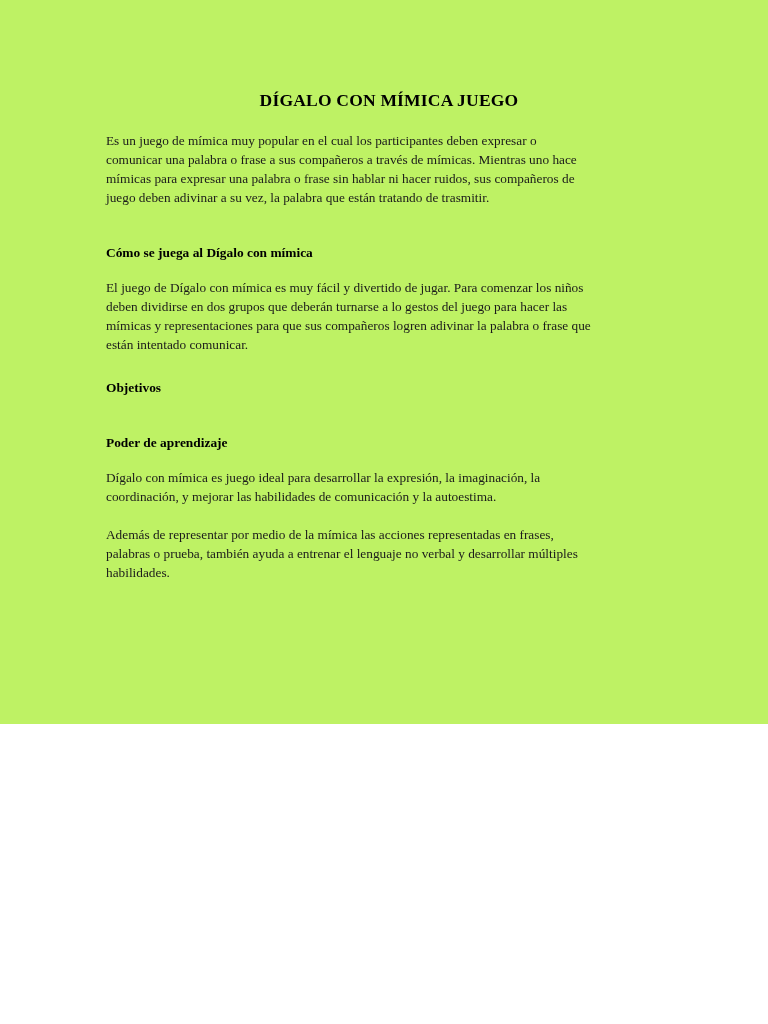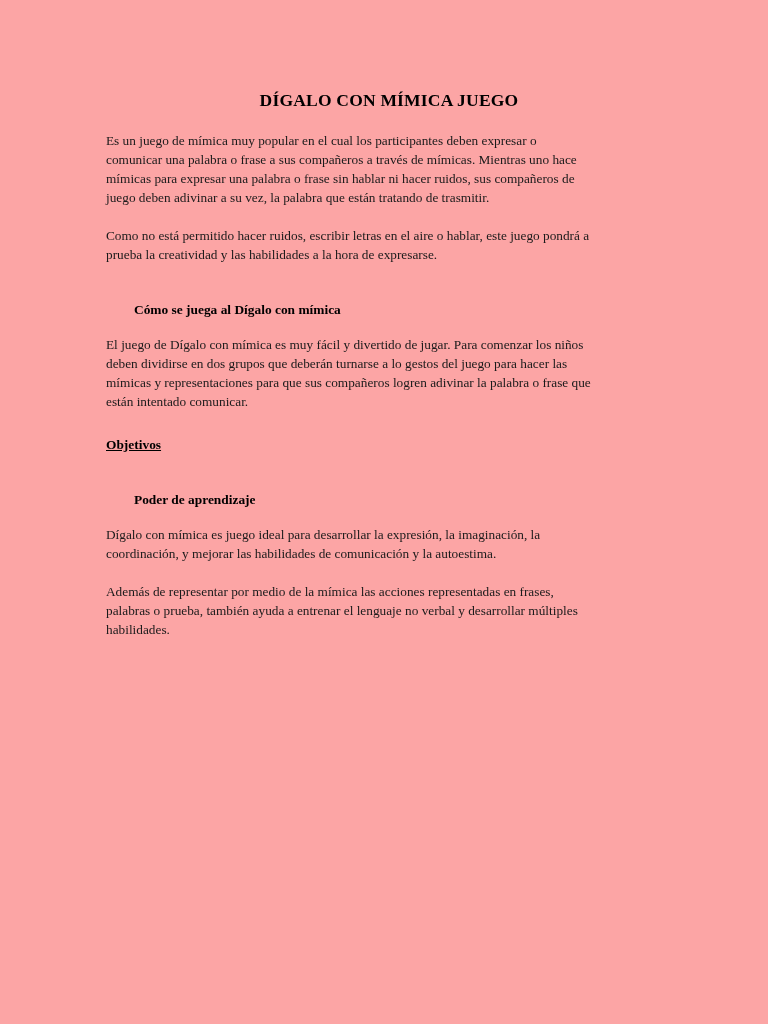--- a/index.html
+++ b/index.html
@@ -1,20 +1,20 @@
 <!DOCTYPE html>
 <html><head>
 <meta charset="utf-8">
 <style>
   html, body { margin: 0; padding: 0; background: #ffffff; }
   .page {
     position: relative;
     width: 768px;
-    height: 1024px;
-    background: #fca5a5;
+    height: 724px;
+    background: #bef264;
     font-family: "Liberation Serif", serif;
     color: #1a1a1a;
     overflow: hidden;
     box-sizing: border-box;
   }
   .content {
     padding: 90px 0 0 106px;
     width: 566px;
   }
   .doc-title {
@@ -32,22 +32,22 @@
     margin: 16px 0 19px 0;
     white-space: pre-line;
   }
   .heading {
     font-size: 13.4px;
     line-height: 19px;
     font-weight: bold;
     color: #000000;
     margin: 0 0 13px 0;
   }
-  .heading.spaced { margin-top: 36px; margin-left: 28px; }
-  .heading.mid { margin-top: 24px; text-decoration: underline; }
+  .heading.spaced { margin-top: 36px; }
+  .heading.mid { margin-top: 24px; }
   .bullet-list {
     margin: 5px 0 19px 0;
     padding-left: 44px;
     list-style: disc outside;
   }
   .bullet-list li {
     font-size: 13.3px;
     line-height: 19px;
     white-space: pre-line;
   }
@@ -58,22 +58,20 @@
 <div class="page">
   <div class="content">
 
     <h1 class="doc-title">DÍGALO CON MÍMICA JUEGO</h1>
 
     <p class="para">Es un juego de mímica muy popular en el cual los participantes deben expresar o
 comunicar una palabra o frase a sus compañeros a través de mímicas. Mientras uno hace
 mímicas para expresar una palabra o frase sin hablar ni hacer ruidos, sus compañeros de
 juego deben adivinar a su vez, la palabra que están tratando de trasmitir.</p>
 
-    <p class="para">Como no está permitido hacer ruidos, escribir letras en el aire o hablar, este juego pondrá a
-prueba la creatividad y las habilidades a la hora de expresarse.</p>
 
     <h2 class="heading spaced">Cómo se juega al Dígalo con mímica</h2>
 
     <p class="para">El juego de Dígalo con mímica es muy fácil y divertido de jugar. Para comenzar los niños
 deben dividirse en dos grupos que deberán turnarse a lo gestos del juego para hacer las
 mímicas y representaciones para que sus compañeros logren adivinar la palabra o frase que
 están intentado comunicar.</p>
 
     <h2 class="heading mid">Objetivos</h2>
 

